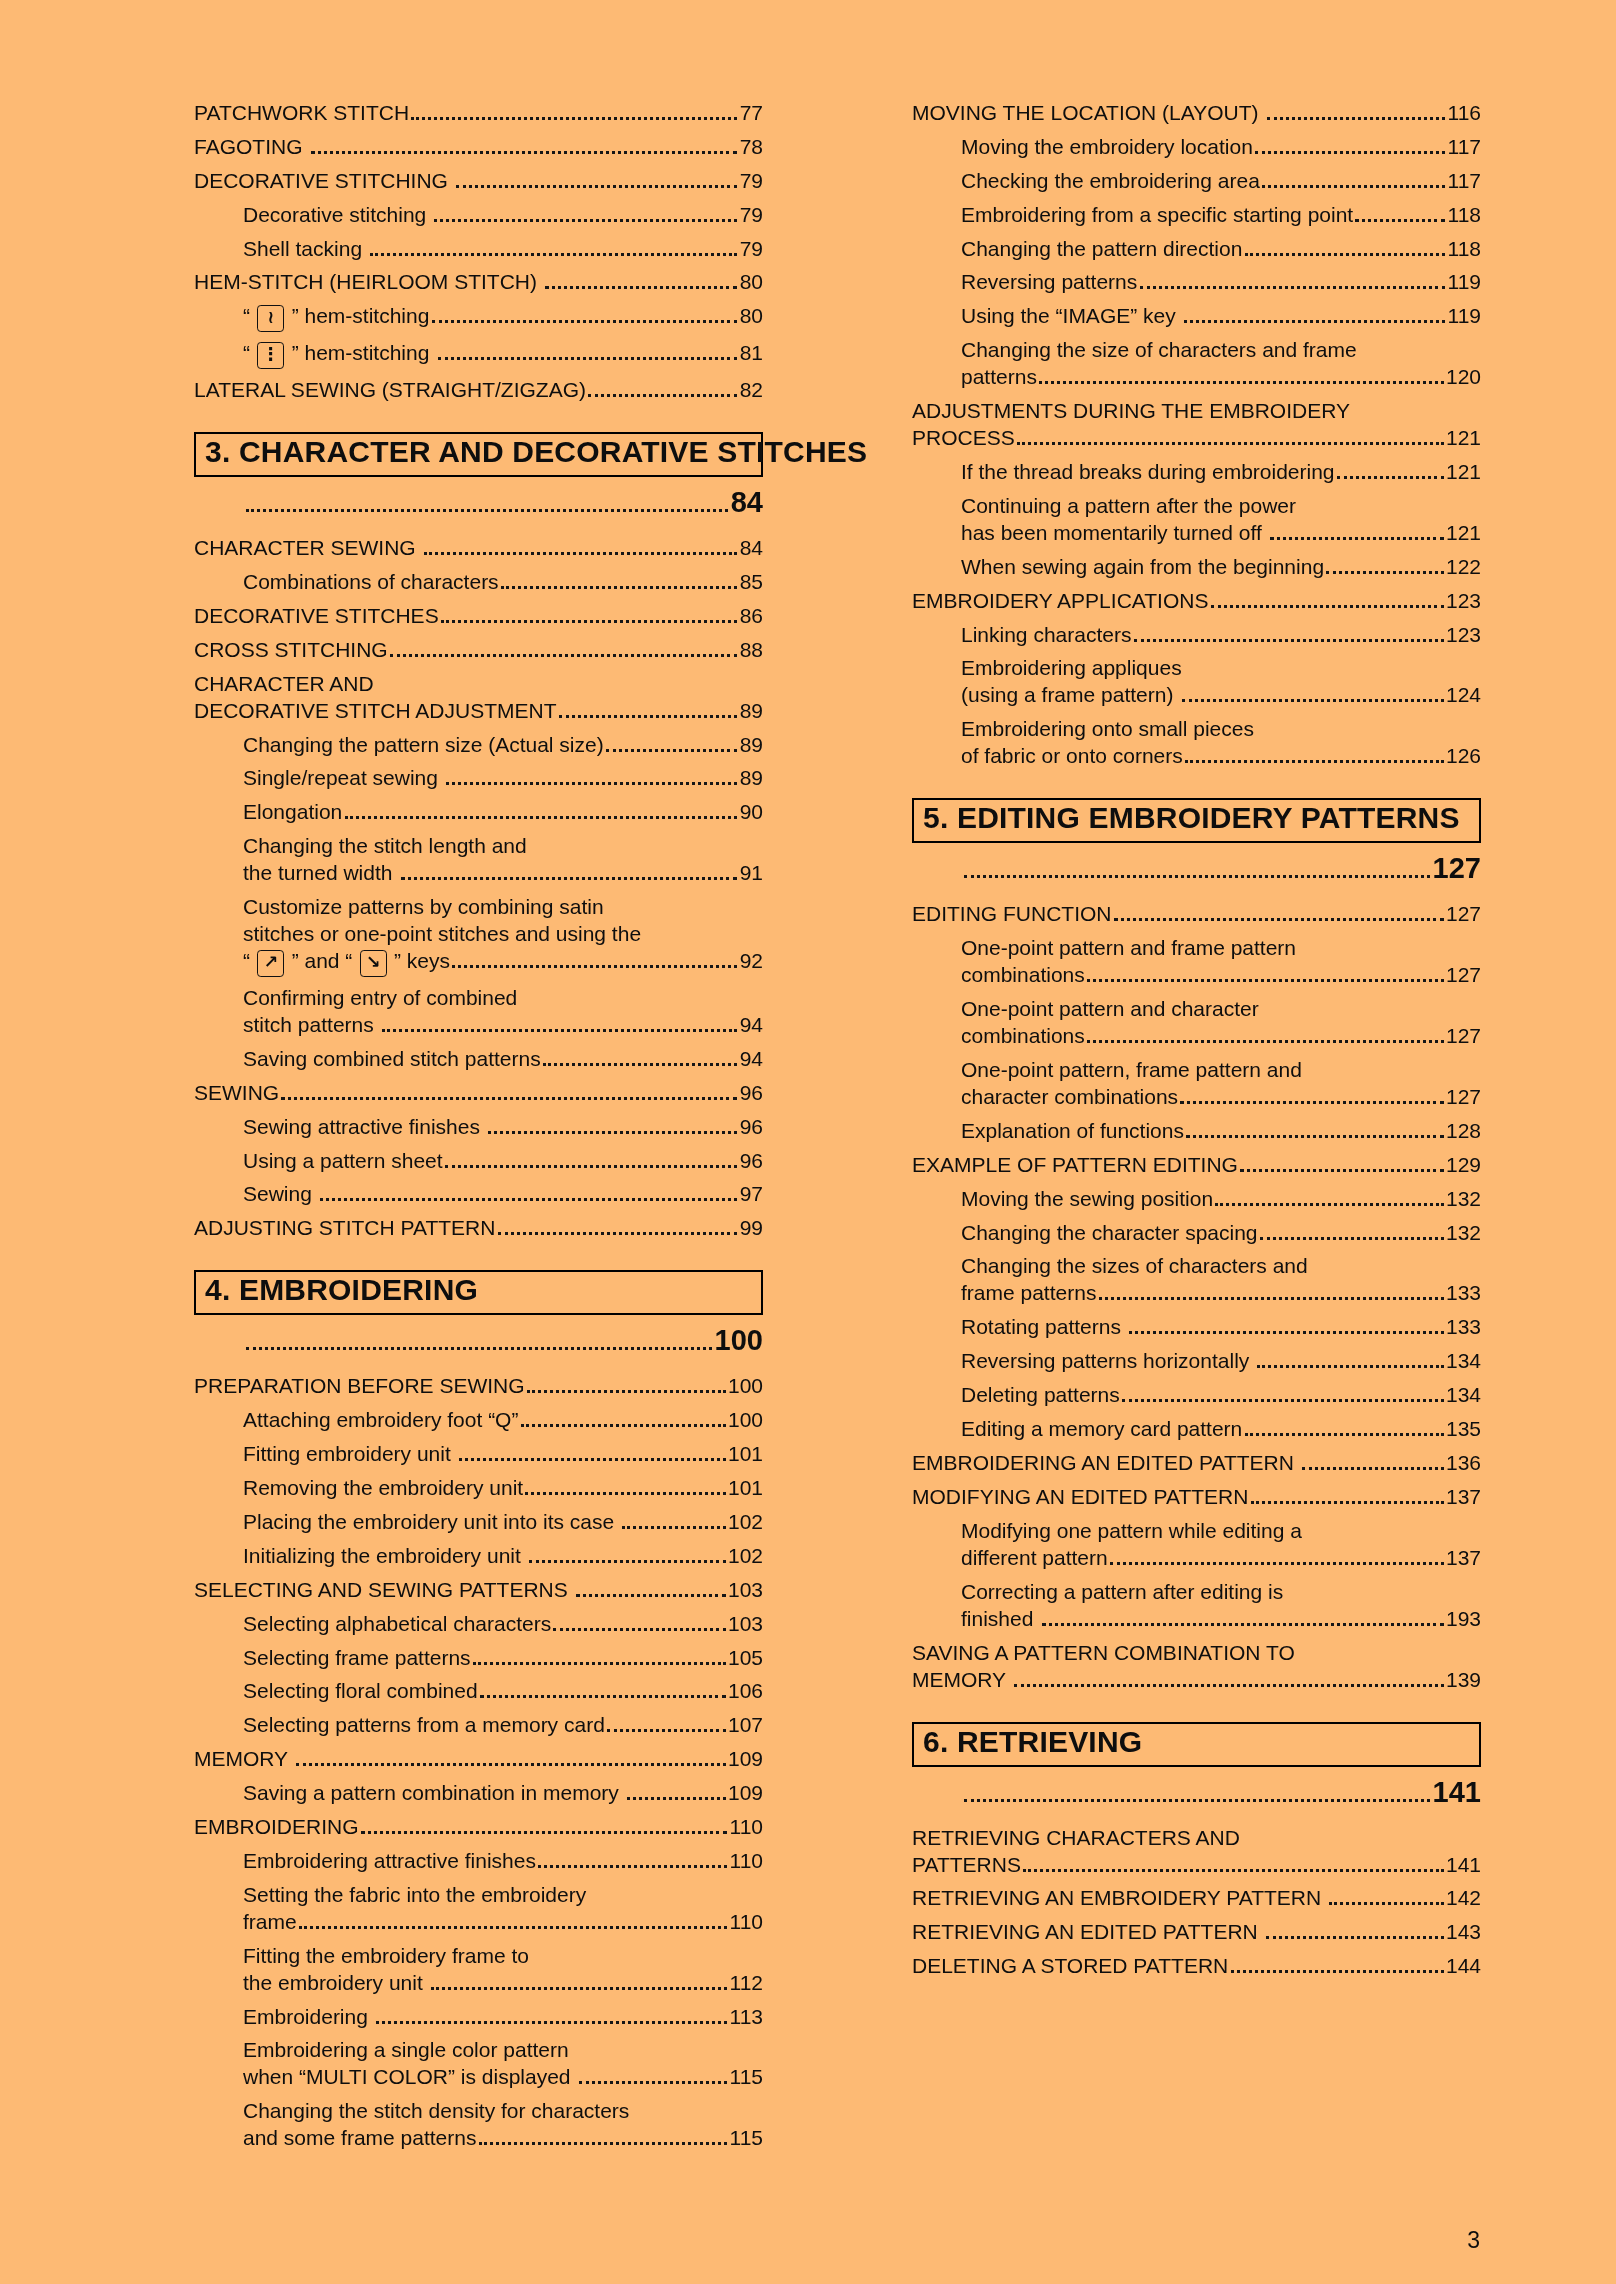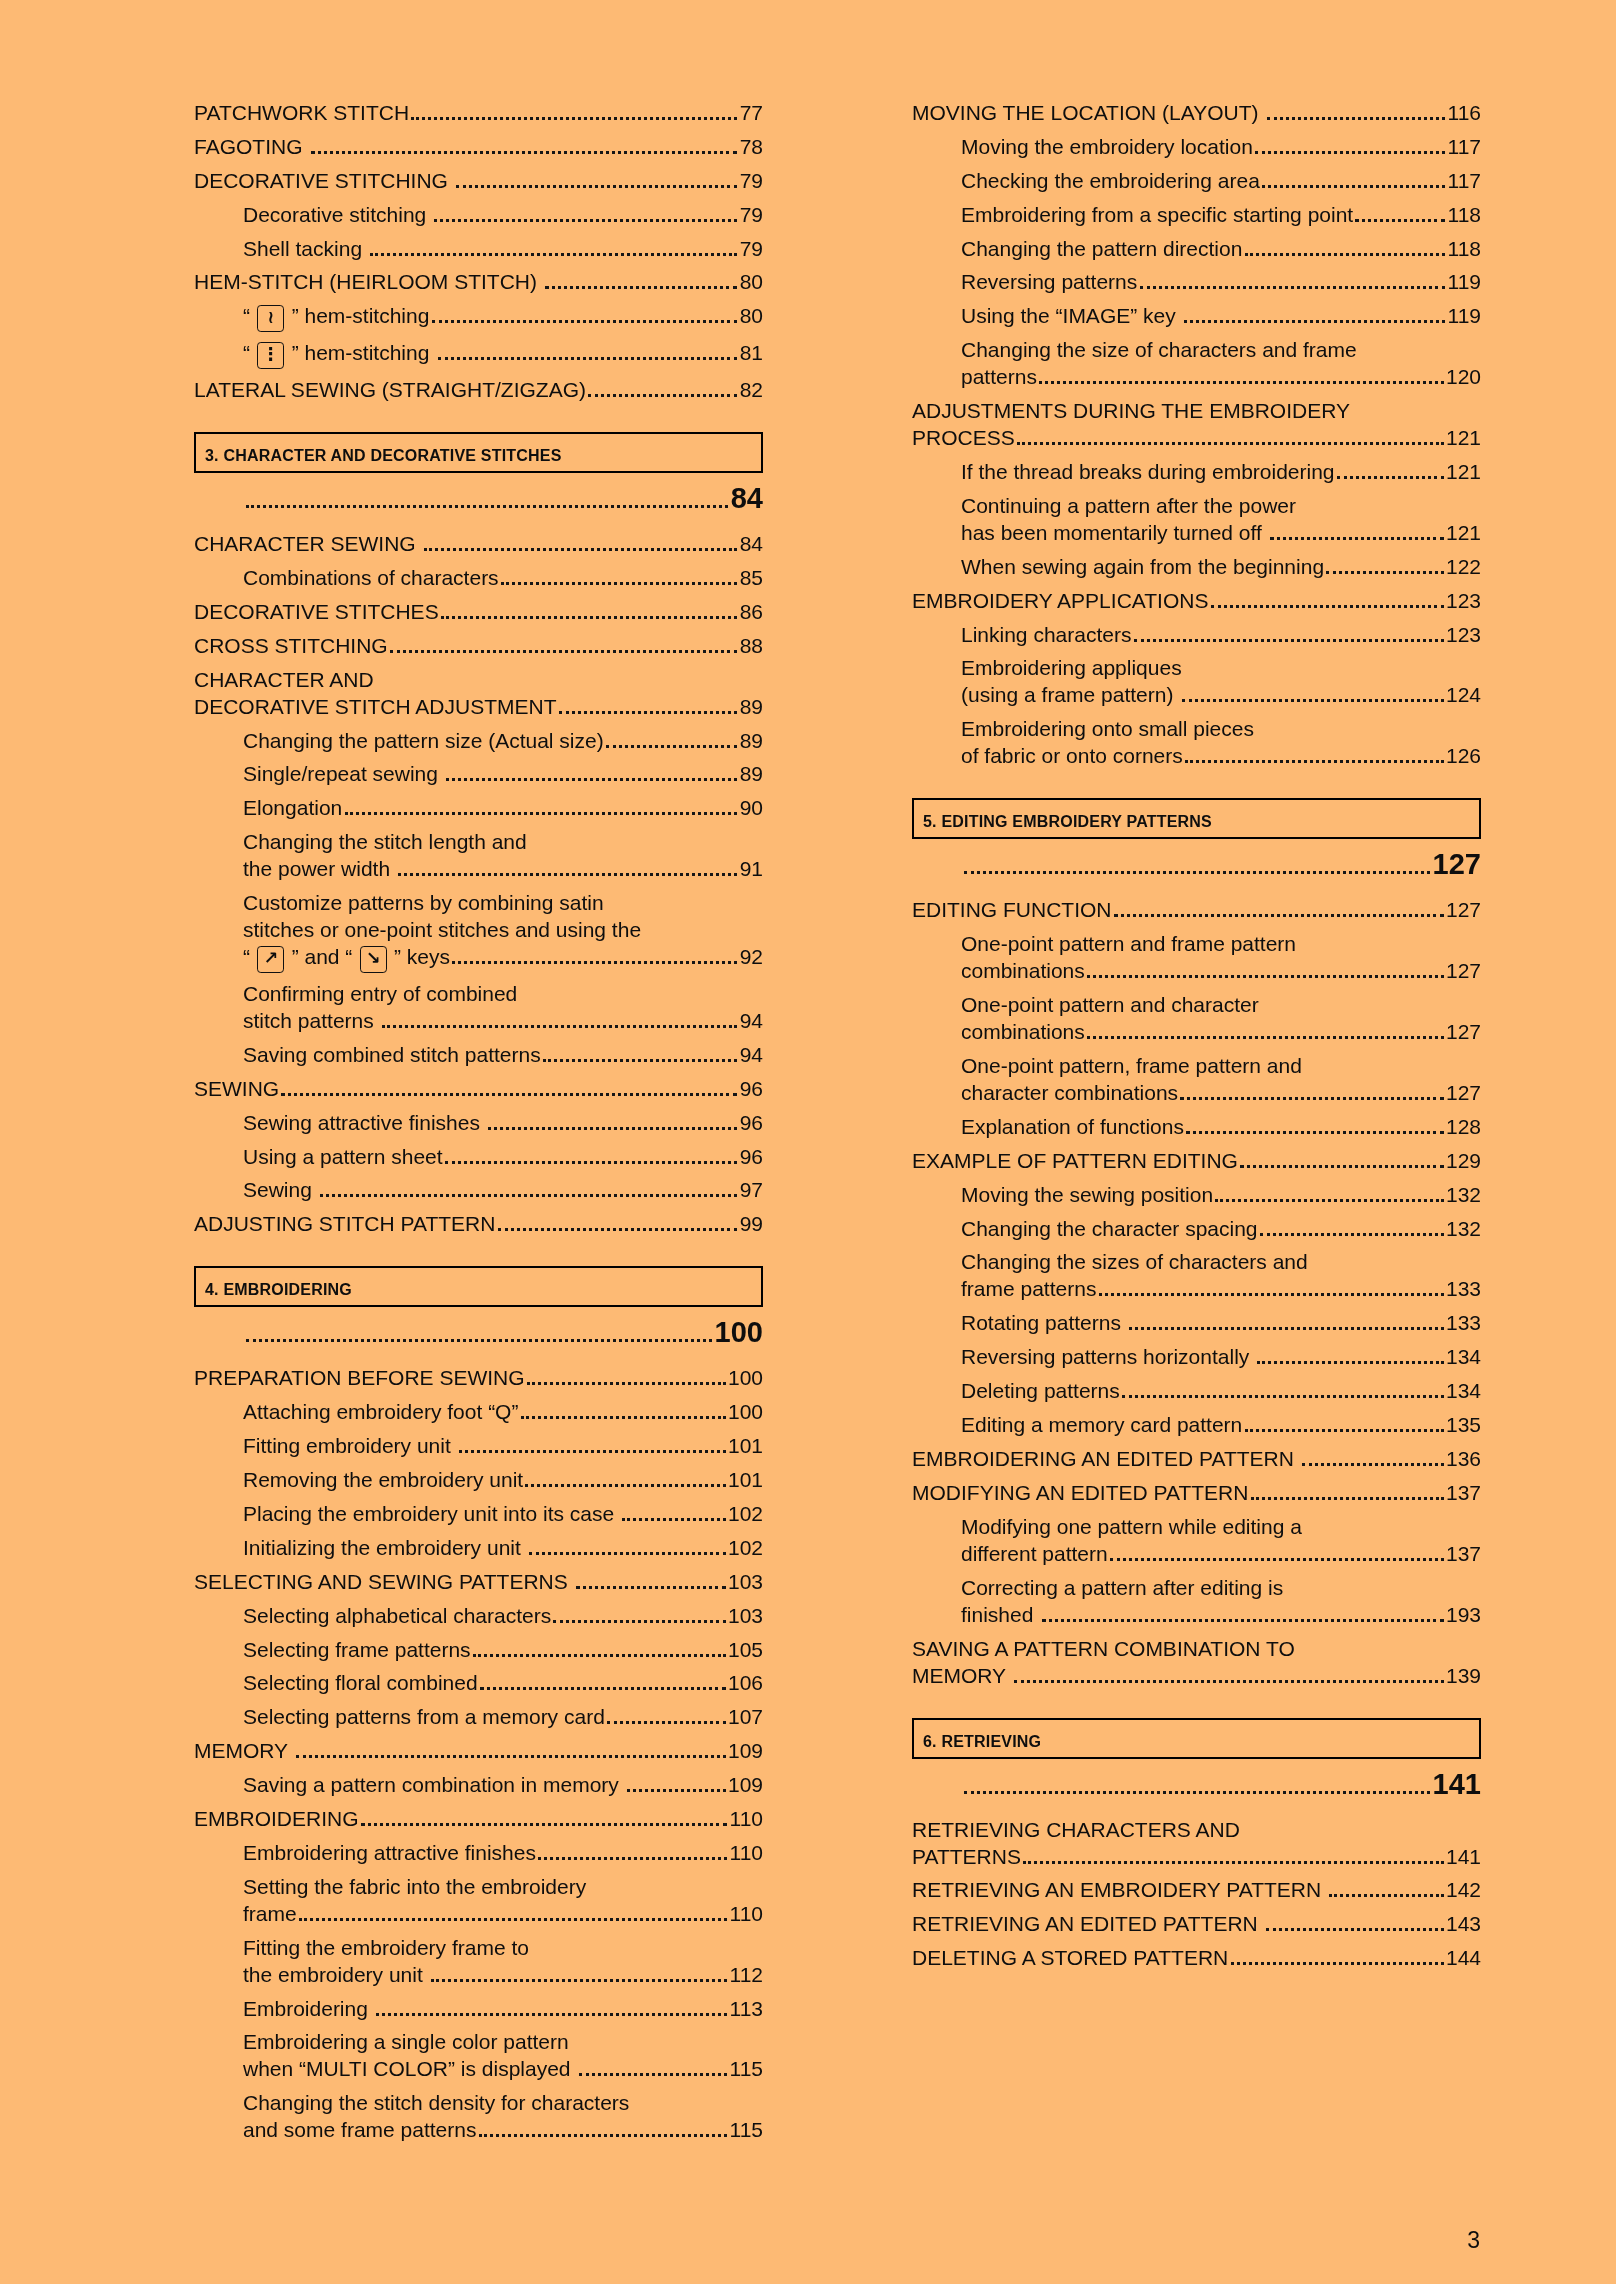--- a/index.html
+++ b/index.html
@@ -54,22 +54,22 @@
     font-size: 17.5px;
     font-weight: bold;
     vertical-align: -6px;
     margin: 0 1.5px;
   }
 
   
   .section { margin: 29px 0 15px; }
   .sec-box {
     border: 2.3px solid #000;
-    padding: 13px 9px 6px;
-    font-size: 16px;
+    padding: 1px 9px 6px;
+    font-size: 30px;
     font-weight: bold;
     white-space: nowrap;
     letter-spacing: 0.2px;
   }
   .sec-dotrow {
     display: flex;
     align-items: baseline;
     margin: 9px 0 0 50px;
     font-size: 29px;
     font-weight: bold;
@@ -216,21 +216,21 @@
         <div class="entry lvl2">
           <div class="line last">
             <span class="seg">Elongation</span>
             <span class="fill"></span>
             <span class="pg">90</span>
           </div>
         </div>
         <div class="entry lvl2">
           <div class="line"><span class="seg">Changing the stitch length and</span></div>
           <div class="line last">
-            <span class="seg">the power width </span>
+            <span class="seg">the turned width </span>
             <span class="fill"></span>
             <span class="pg">91</span>
           </div>
         </div>
         <div class="entry lvl2">
           <div class="line"><span class="seg">Customize patterns by combining satin</span></div>
           <div class="line"><span class="seg">stitches or one-point stitches and using the</span></div>
           <div class="line last">
             <span class="seg">“ </span>
             <span class="key-icon">↗</span>

